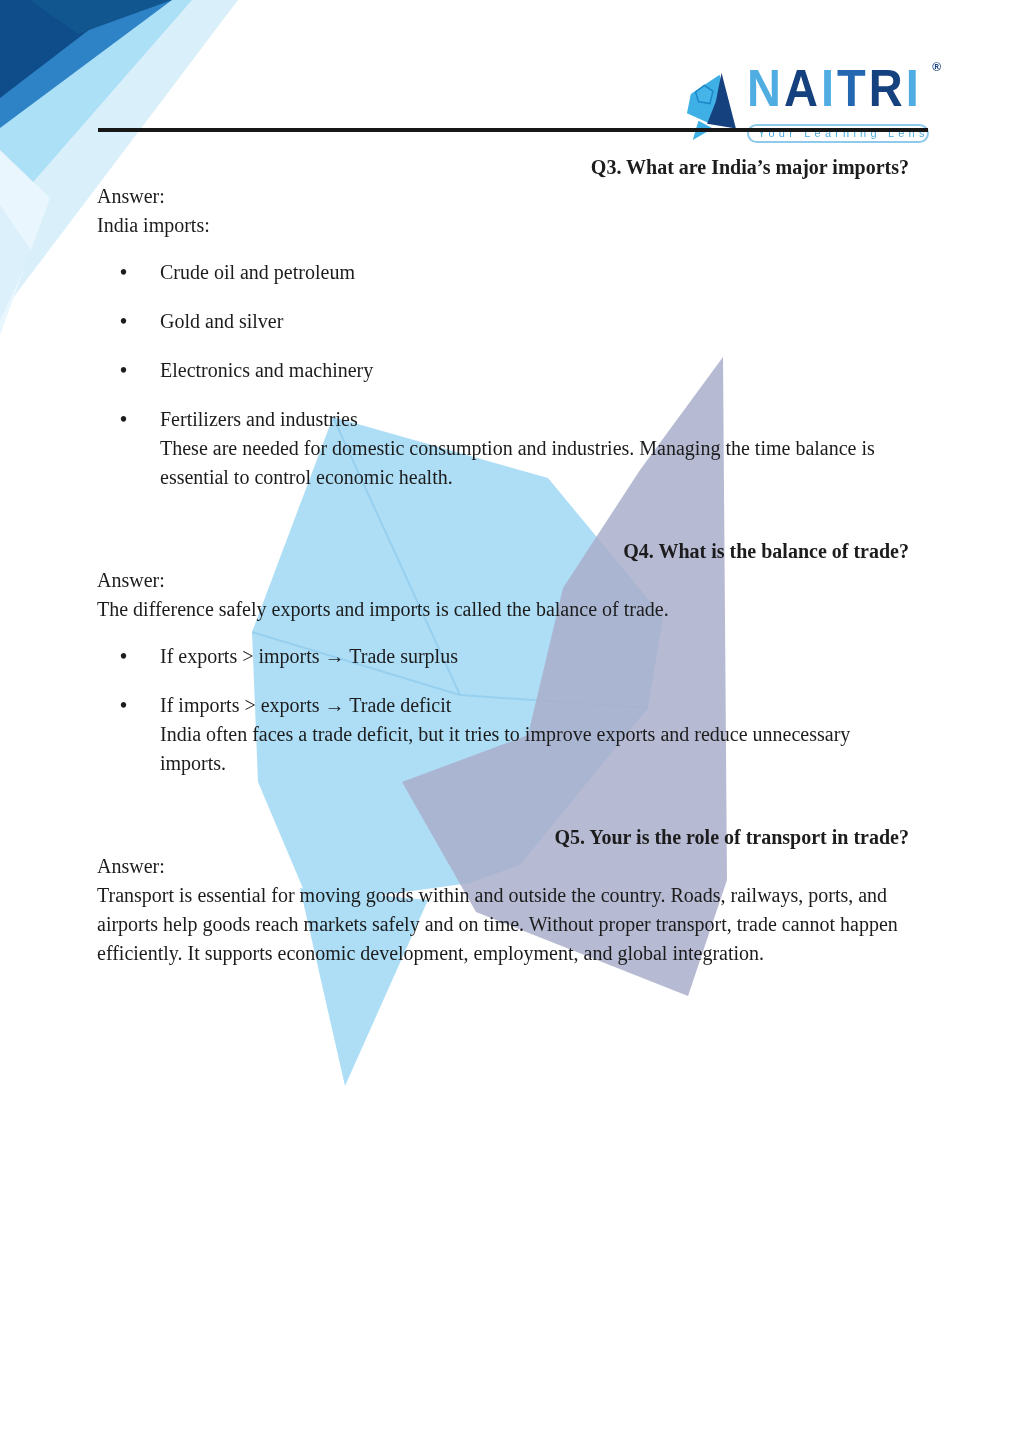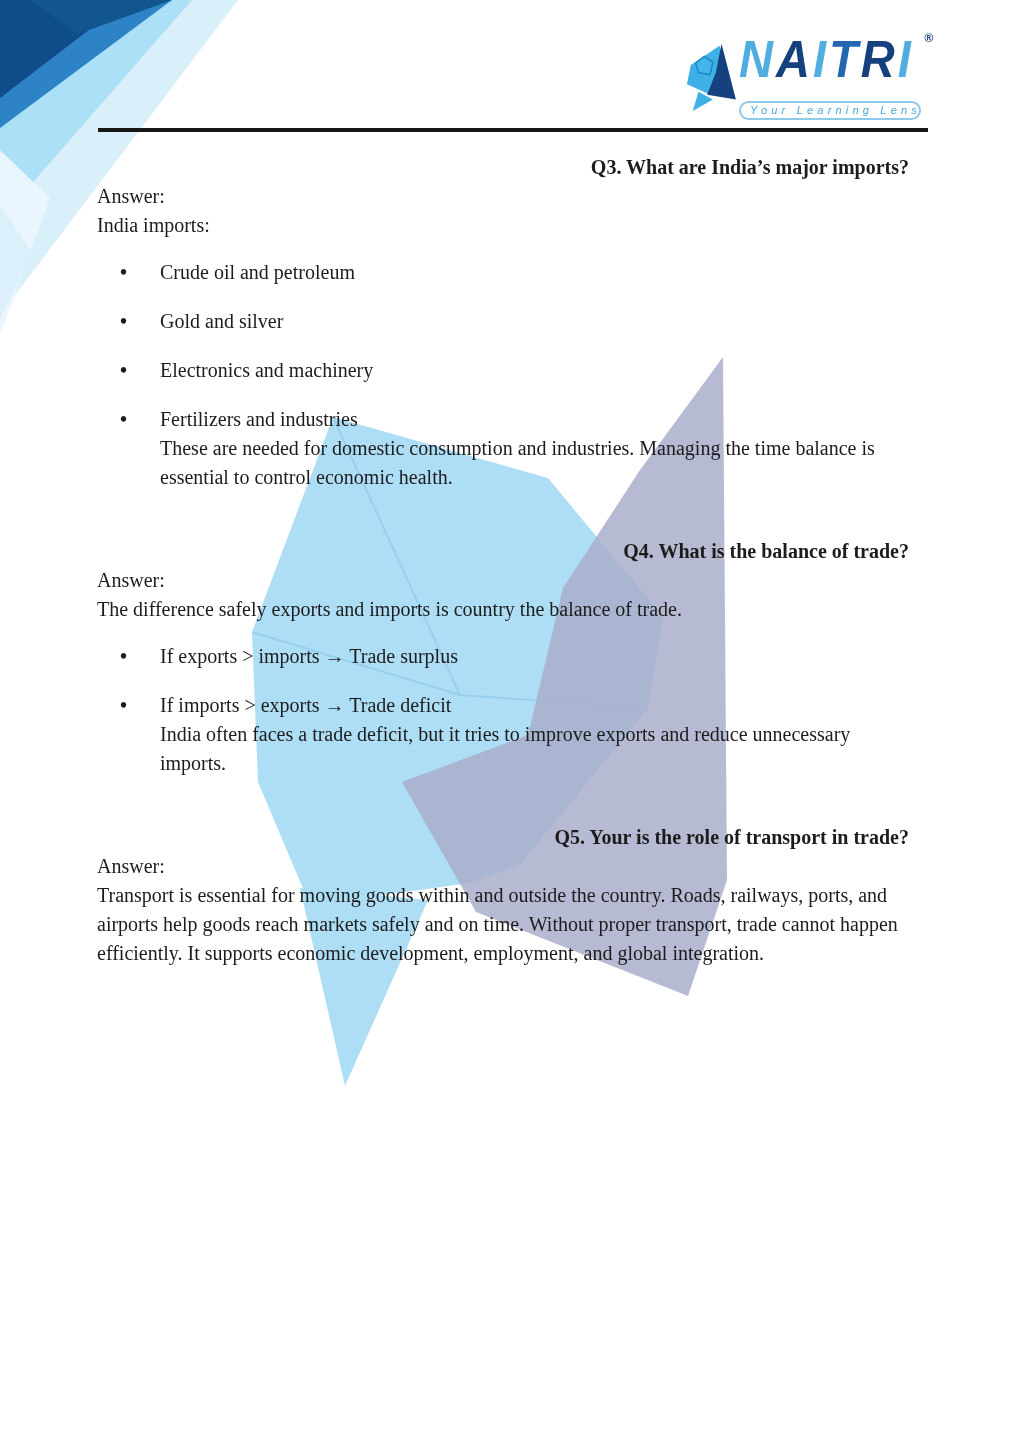--- a/index.html
+++ b/index.html
@@ -3,29 +3,29 @@
 <meta charset="utf-8">
 <style>
   html,body{margin:0;padding:0;background:#eee;}
   .page{position:relative;width:1024px;height:1449px;background:#fff;overflow:hidden;
         font-family:"Liberation Serif", serif;color:#1c1c1c;margin:0 auto;}
   svg{display:block;}
   .decor{position:absolute;pointer-events:none;}
   #corner{left:0;top:0;}
   #watermark{left:0;top:0;z-index:0;}
   
-  .logo{position:absolute;left:681px;top:35px;display:flex;gap:0;z-index:2;font-style:italic;}
+  .logo{position:absolute;left:681px;top:64px;display:flex;gap:8px;z-index:2;}
   .logo-icon{margin-top:5px;}
   .brand-col{position:relative;}
   .brand-name{font-family:"Liberation Sans", sans-serif;font-weight:700;font-size:47px;
               line-height:44px;letter-spacing:3px;transform:scale(1,1.1);transform-origin:top left;
               white-space:nowrap;}
   .brand-reg{position:absolute;right:-12px;top:-4px;font-family:"Liberation Sans",sans-serif;
              font-size:12px;color:#16417f;font-weight:700;}
-  .tagline{margin-top:22px;border:2px solid #8ecaea;border-radius:10px;padding:1px 9px 2px;
+  .tagline{margin-top:16px;border:2px solid #8ecaea;border-radius:10px;padding:1px 9px 2px;
            font-family:"Liberation Sans",sans-serif;font-size:11px;letter-spacing:4.2px;
            color:#4aa9de;white-space:nowrap;text-align:center;width:160px;}
   .rule{position:absolute;left:98px;top:128px;width:830px;height:4px;background:#171717;z-index:2;}
   
   .content{position:absolute;left:97px;top:153px;width:812px;z-index:1;
            font-size:20px;line-height:29px;}
   .content p,.content h3{margin:0;font-size:20px;line-height:29px;}
   .q{font-weight:700;text-align:right;}
   .alabel{font-weight:400;}
   .b{font-weight:400;}
@@ -101,21 +101,21 @@
           <span class="dot">•</span>
           <p><span class="b">Fertilizers and industries</span></p>
           <p><span>These are needed for domestic consumption and industries. Managing the </span><span class="b">time balance</span><span> is essential to control economic health.</span></p>
         </li>
       </ul>
     </section>
 
     <section class="gap">
       <h3 class="q">Q4. What is the balance of trade?</h3>
       <p class="alabel">Answer:</p>
-      <p><span>The </span><span class="b">difference safely exports and imports</span><span> is country the </span><span class="b">balance of trade</span><span>.</span></p>
+      <p><span>The </span><span class="b">difference safely exports and imports</span><span> is called the </span><span class="b">balance of trade</span><span>.</span></p>
       <ul class="blist">
         <li>
           <span class="dot">•</span>
           <p><span>If exports &gt; imports → </span><span class="b">Trade surplus</span></p>
         </li>
         <li>
           <span class="dot">•</span>
           <p><span>If imports &gt; exports → </span><span class="b">Trade deficit</span></p>
           <p><span>India often faces a </span><span class="b">trade deficit</span><span>, but it tries to improve exports and reduce unnecessary imports.</span></p>
         </li>

